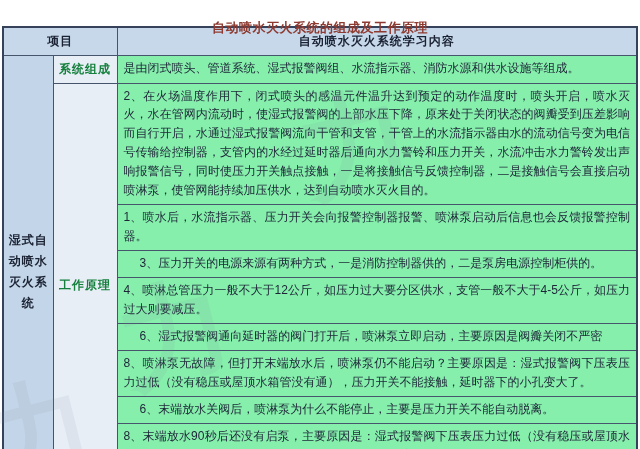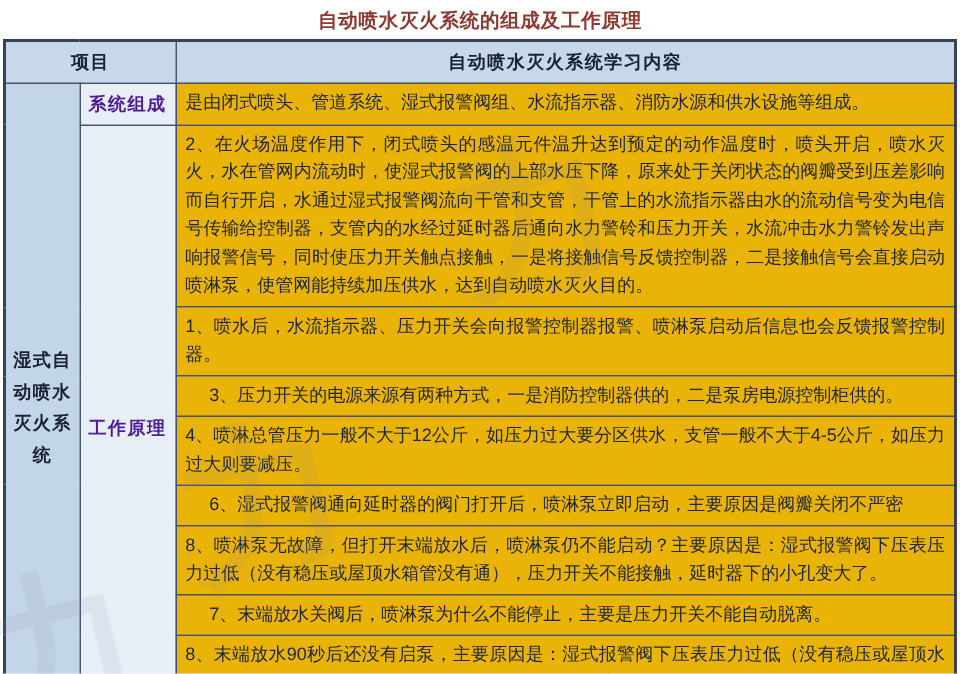--- a/index.html
+++ b/index.html
@@ -10,21 +10,21 @@
     position: relative; overflow: hidden;
     color: #1d2537;
   }
   .page { width: 640px; height: 449px; position: relative; }
 
   .doc-title {
     text-align: center;
     font-size: 13px;
     font-weight: bold;
     color: #8e3a30;
-    padding-top: 5px;
+    padding-top: 19px;
     height: 26px;
     letter-spacing: 0.5px;
   }
 
   table.main {
     border-collapse: collapse;
     table-layout: fixed;
     width: 636px;
     margin-left: 2px;
     background: #eef2f8;
@@ -59,26 +59,26 @@
     color: #1a2233;
     line-height: 1.75;
     letter-spacing: 1px;
   }
 
   td.label-cell {
     background: #e8eef6;
     font-weight: bold;
     text-align: center;
     padding: 3px 2px;
-    color: #4c1d95;
+    color: #15803d;
     letter-spacing: 1px;
   }
 
   td.text-cell {
-    background: #eab308;
+    background: #86efac;
     padding: 3px 6px 4px 6px;
     text-align: left;
     text-align: justify;
   }
   td.text-cell.single { height: 24px; padding-left: 22px; }
   td.text-cell.comp { height: 28px; text-align: left; }
 
   .watermark {
     position: absolute;
     pointer-events: none;
@@ -131,21 +131,21 @@
       <tr>
         <td class="text-cell">4、喷淋总管压力一般不大于12公斤，如压力过大要分区供水，支管一般不大于4-5公斤，如压力过大则要减压。</td>
       </tr>
       <tr>
         <td class="text-cell single">6、湿式报警阀通向延时器的阀门打开后，喷淋泵立即启动，主要原因是阀瓣关闭不严密</td>
       </tr>
       <tr>
         <td class="text-cell">8、喷淋泵无故障，但打开末端放水后，喷淋泵仍不能启动？主要原因是：湿式报警阀下压表压力过低（没有稳压或屋顶水箱管没有通），压力开关不能接触，延时器下的小孔变大了。</td>
       </tr>
       <tr>
-        <td class="text-cell single">7、末端放水关阀后，喷淋泵为什么不能停止，主要是压力开关不能自动脱离。</td>
+        <td class="text-cell single">6、末端放水关阀后，喷淋泵为什么不能停止，主要是压力开关不能自动脱离。</td>
       </tr>
       <tr>
         <td class="text-cell">8、末端放水90秒后还没有启泵，主要原因是：湿式报警阀下压表压力过低（没有稳压或屋顶水箱管没有通），压力开关不能接触，延时器下的小孔变大了，喷淋控制柜没有放在自动位置，泵的电源关了。</td>
       </tr>
     </tbody>
   </table>
 
   <div class="watermark wm-1">力</div>
   <div class="watermark wm-2">力</div>
   <div class="watermark wm-3">力</div>

